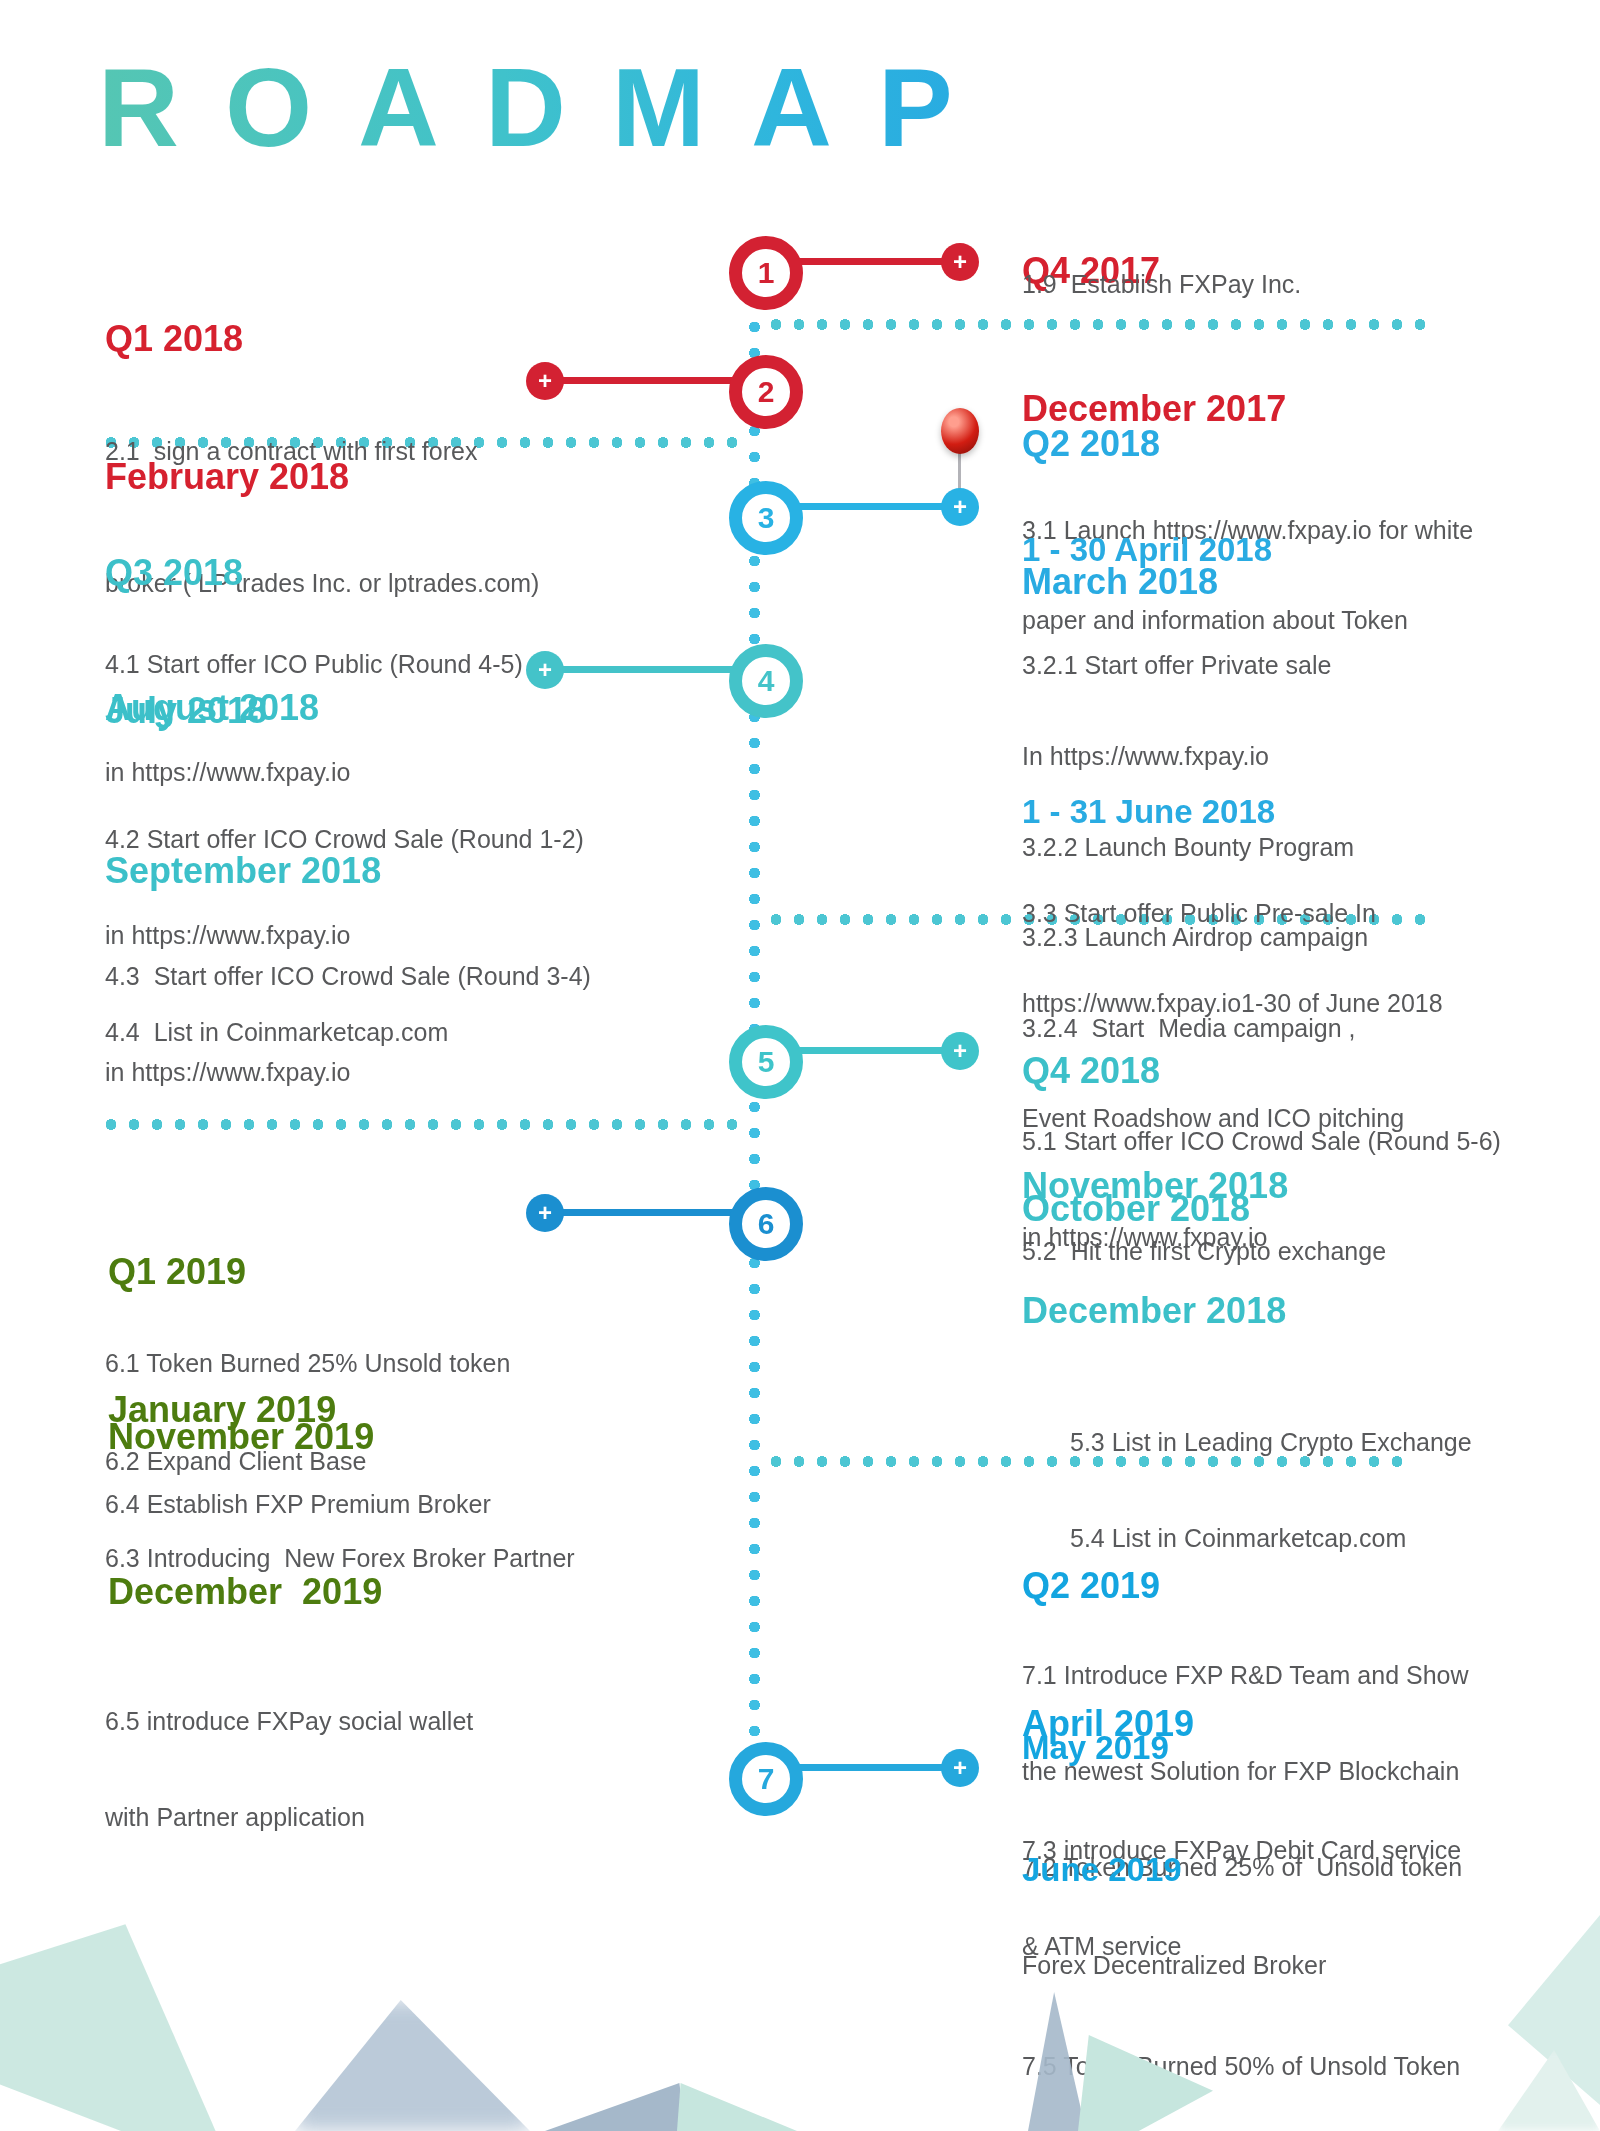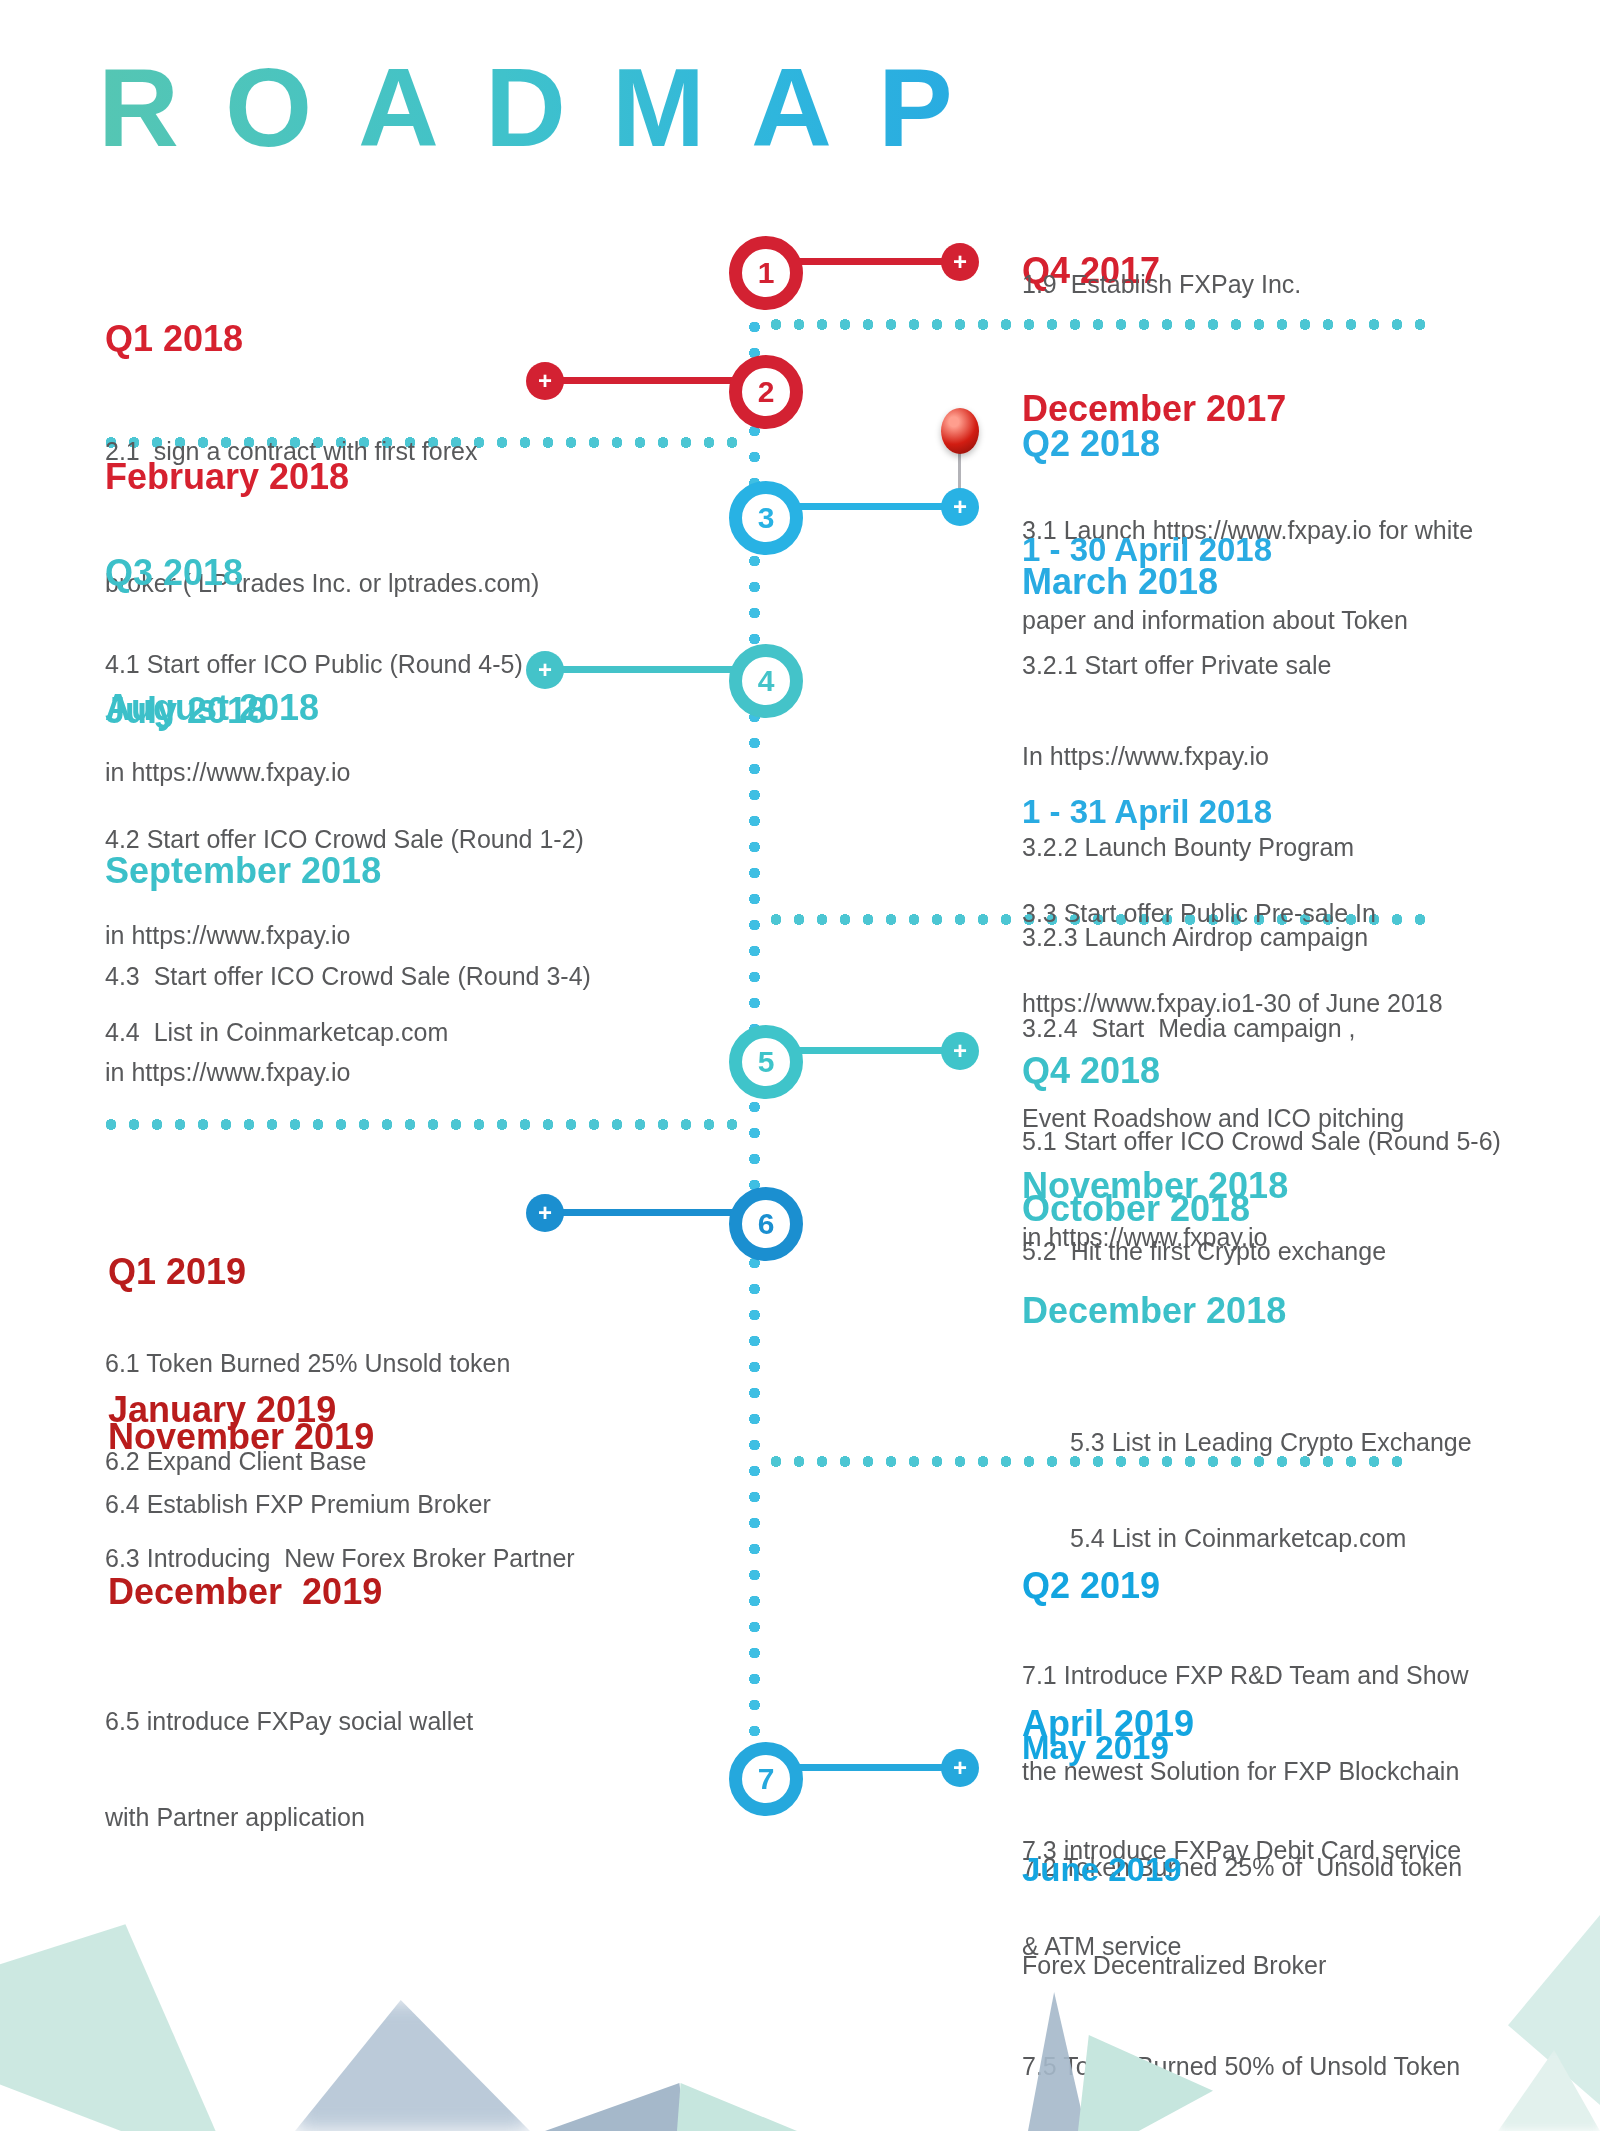--- a/index.html
+++ b/index.html
@@ -16,21 +16,21 @@
   }
 
   
   .block{position:absolute;white-space:pre;}
   .h{font-weight:bold;font-size:36px;line-height:46px;letter-spacing:0px;}
   .h-sub{font-weight:bold;font-size:33px;line-height:42px;}
   .body{font-size:25px;color:#58595b;}
   .c-red{color:#d6212f;}
   .c-cyan{color:#29abe2;}
   .c-teal{color:#3cc0c9;}
-  .c-blue{color:#b91c1c;}
+  .c-blue{color:#4d7c0f;}
   .c-bblue{color:#14a5e0;}
 
   
   .dot-h{position:absolute;height:13px;
     background-image:radial-gradient(circle 5.5px at 11px 6.5px,#4cc6d3 97%,rgba(76,198,211,0) 100%);
     background-size:23px 13px;background-repeat:repeat-x;}
   .dot-v{position:absolute;width:13px;
     background-image:radial-gradient(circle 5.5px at 6.5px 13px,#3fbfe3 97%,rgba(63,191,227,0) 100%);
     background-size:13px 26px;background-repeat:repeat-y;}
 
@@ -180,21 +180,21 @@
   <div class="block h-sub c-cyan" style="left:1022px;top:529px;">1 - 30 April 2018</div>
   <div class="block body" style="left:1022px;top:590px;line-height:30.2px;">
     <div>3.2.1 Start offer Private sale</div>
     <div>In https://www.fxpay.io</div>
     <div>3.2.2 Launch Bounty Program</div>
     <div>3.2.3 Launch Airdrop campaign</div>
     <div>3.2.4  Start  Media campaign ,</div>
     <div>Event Roadshow and ICO pitching</div>
   </div>
 
-  <div class="block h-sub c-cyan" style="left:1022px;top:791px;">1 - 31 April 2018</div>
+  <div class="block h-sub c-cyan" style="left:1022px;top:791px;">1 - 31 June 2018</div>
   <div class="block body" style="left:1022px;top:838px;line-height:30px;">
     <div>3.3 Start offer Public Pre-sale In</div>
     <div>https://www.fxpay.io1-30 of June 2018</div>
   </div>
 
   <div class="block h c-teal" style="left:1022px;top:956px;">
     <div>Q4 2018</div>
     <div>October 2018</div>
   </div>
   <div class="block body" style="left:1022px;top:1061px;line-height:32px;">

